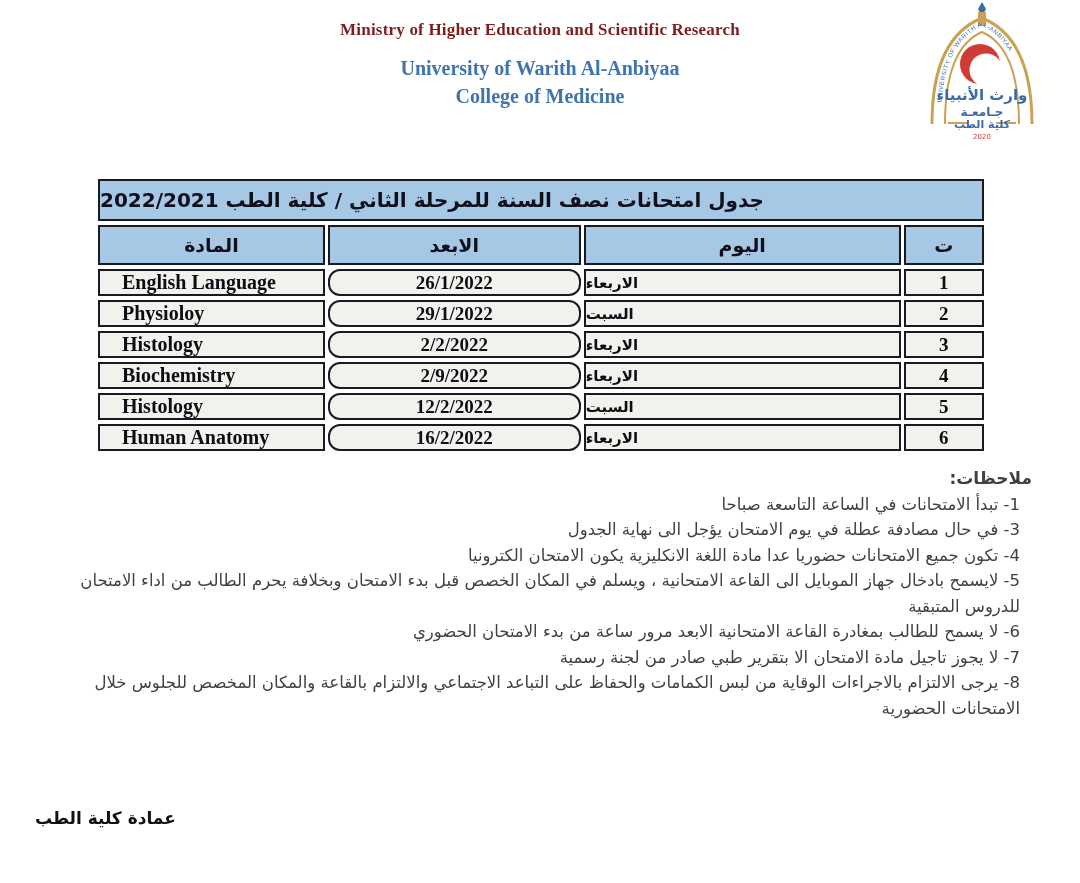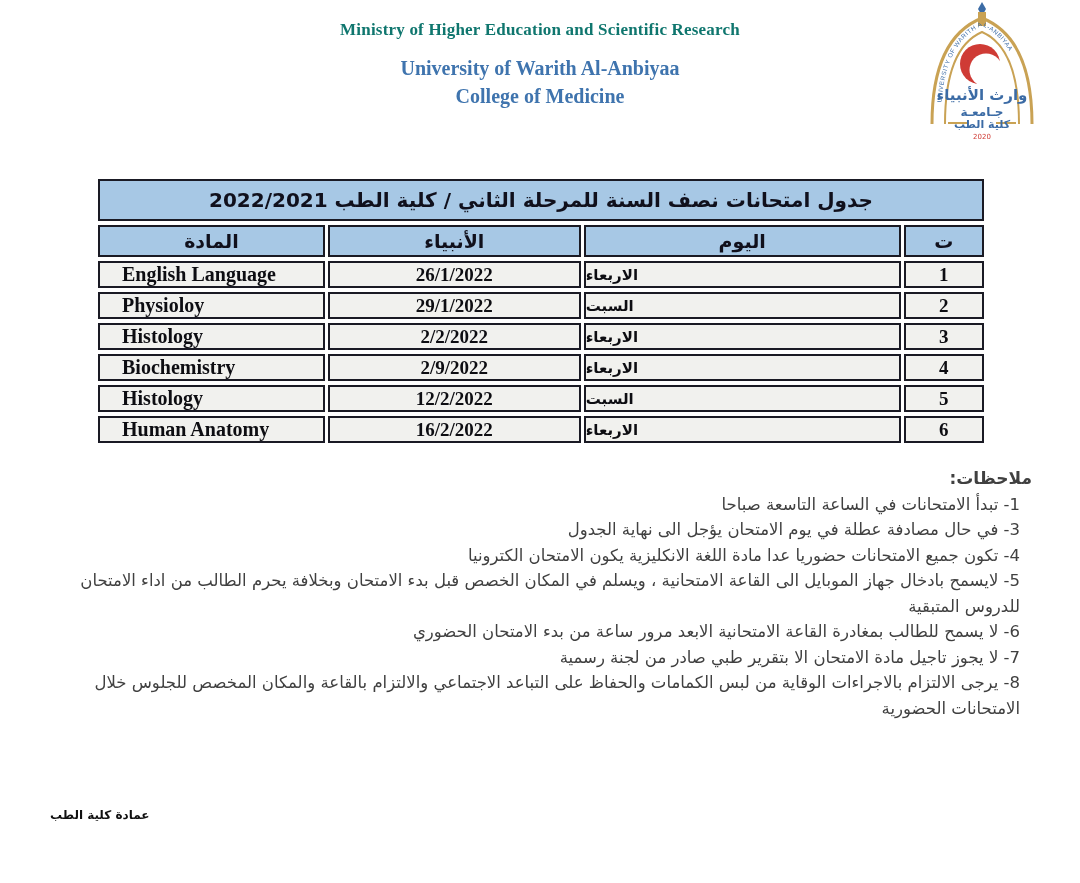--- a/index.html
+++ b/index.html
@@ -11,21 +11,21 @@
     overflow: hidden;
   }
 
   
   .gov-header {
     position: absolute; top: 20px; left: 0; width: 100%;
     text-align: center;
     font-family: "Liberation Serif", serif;
   }
   .gov-header .ministry {
-    font-size: 17px; font-weight: bold; color: #0f766e;
+    font-size: 17px; font-weight: bold; color: #7f1d1d;
     margin-bottom: 17px; letter-spacing: 0.2px;
   }
   .gov-header .university {
     font-size: 20px; font-weight: bold; color: #3f74ae;
     margin-bottom: 5px;
   }
   .gov-header .college {
     font-size: 20px; font-weight: bold; color: #3f74ae;
   }
 
@@ -37,43 +37,43 @@
   table.exam {
     border-collapse: separate;
     border-spacing: 3px 4px;
     width: 892px;
     table-layout: fixed;
   }
   table.exam td, table.exam th { border: 2px solid #1a1a24; overflow: hidden; }
   td.table-title {
     background: #a7c8e5;
     color: #10101c;
-    text-align: center;
+    text-align: left;
     font-weight: bold;
     font-size: 20px;
     height: 42px;
     font-family: "DejaVu Sans", sans-serif;
   }
   table.exam th {
     background: #a7c8e5;
     color: #10101c;
     font-weight: bold;
     font-size: 19px;
-    height: 32px;
+    height: 40px;
     text-align: center;
     font-family: "DejaVu Sans", sans-serif;
   }
   table.exam td.cell { background: #f1f1ee; height: 15px; color: #0d0d12; }
   td.cell.subject {
     direction: ltr; text-align: left; padding-left: 22px;
     font-family: "Liberation Serif", serif; font-weight: bold; font-size: 20px;
   }
   td.cell.date {
     text-align: center;
-    font-family: "Liberation Serif", serif; font-weight: bold; font-size: 19px;
+    font-family: "Liberation Serif", serif; font-weight: bold; font-size: 19px; border-radius: 12px;
   }
   td.cell.day {
     text-align: left;
     font-family: "DejaVu Sans", sans-serif; font-weight: bold; font-size: 15px;
   }
   td.cell.num {
     text-align: center;
     font-family: "Liberation Serif", serif; font-weight: bold; font-size: 19px;
   }
   
@@ -91,23 +91,22 @@
     line-height: 25.5px;
     font-family: "DejaVu Sans", sans-serif;
   }
   .notes .notes-label { font-weight: 600; font-size: 17px; }
   .notes .note-item { padding-right: 12px; }
 
   
   .deanship {
     position: absolute; left: 35px; top: 808px;
     direction: rtl;
-    font-weight: bold; font-size: 12px; color: #111;
-    font-family: "DejaVu Sans", sans-serif;
-    margin-left: 15px;
+    font-weight: bold; font-size: 17px; color: #111;
+    font-family: "DejaVu Sans", sans-serif;
   }
 </style>
 </head>
 <body>
 
 <div class="gov-header">
   <div class="ministry">Ministry of Higher Education and Scientific Research</div>
   <div class="university">University of Warith Al-Anbiyaa</div>
   <div class="college">College of Medicine</div>
 </div>
@@ -150,21 +149,21 @@
         <col class="c-date">
         <col class="c-subject">
     </colgroup>
     <tbody>
       <tr>
         <td class="table-title" colspan="4">جدول امتحانات نصف السنة للمرحلة الثاني  / كلية الطب 2022/2021</td>
       </tr>
       <tr>
         <th>ت</th>
         <th>اليوم</th>
-        <th>الأنبياء</th>
+        <th>الابعد</th>
         <th>المادة</th>
       </tr>
       <tr>
         <td class="cell num">1</td>
         <td class="cell day">الاربعاء</td>
         <td class="cell date">26/1/2022</td>
         <td class="cell subject">English Language</td>
       </tr>
       <tr>
         <td class="cell num">2</td>

